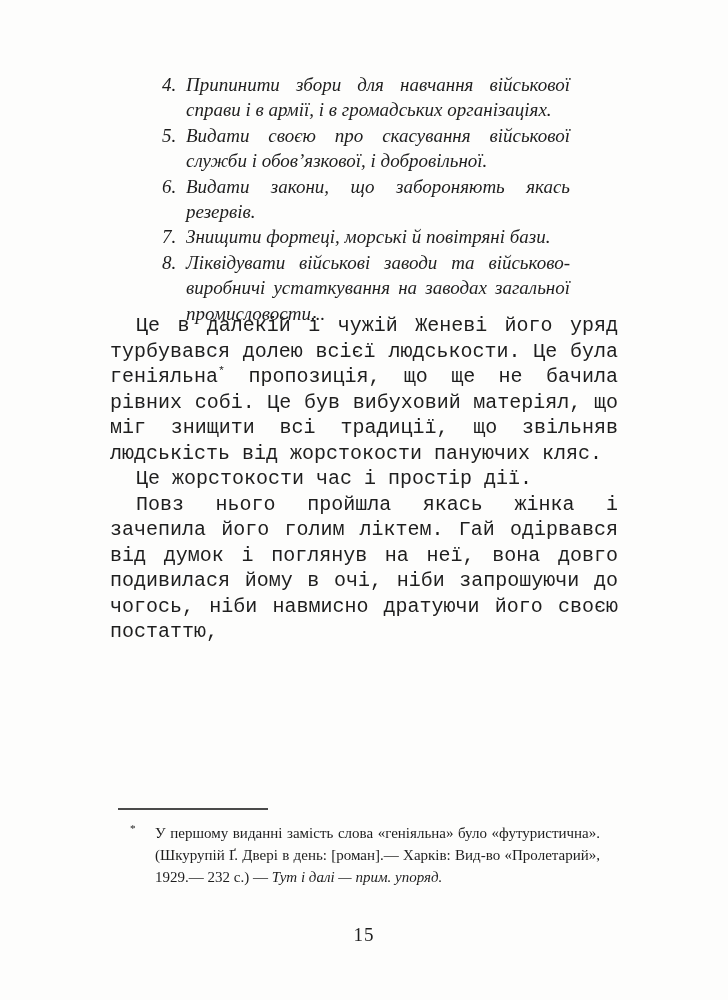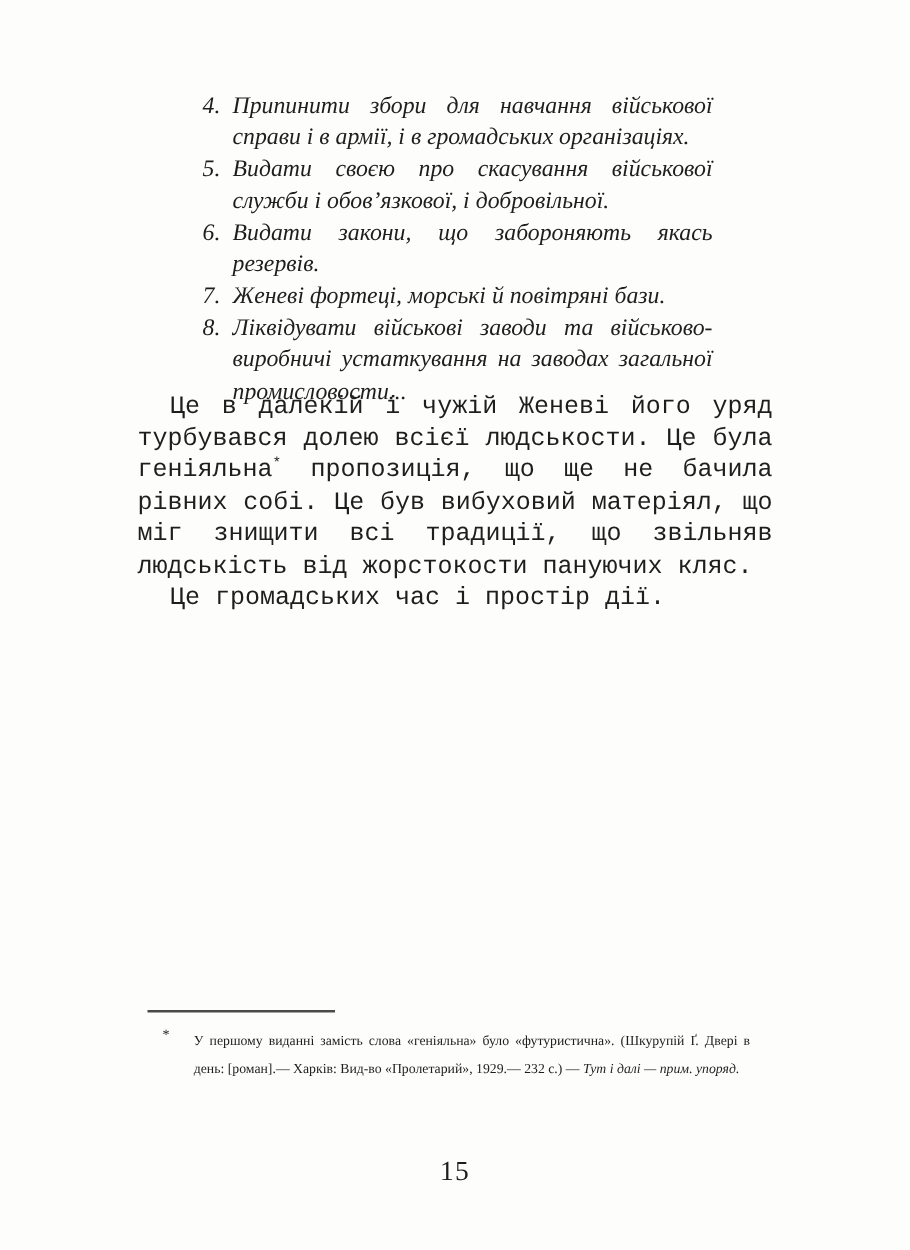--- a/index.html
+++ b/index.html
@@ -86,36 +86,36 @@
     box-sizing: border-box;
     font-size: 15px;
     line-height: 22px;
   }
   .fn-marker sup {
     font-size: 0.75em;
     line-height: 0;
   }
   .fn-text {
     flex: 1;
-    font-size: 11px;
+    font-size: 15px;
     line-height: 22px;
     text-align: justify;
   }
   .fn-text em {
     font-style: italic;
   }
 
   
   .page-num {
     position: absolute;
     top: 924px;
     left: 0;
     width: 100%;
     text-align: center;
-    font-size: 22px;
+    font-size: 19px;
     letter-spacing: 1px;
   }
 </style>
 </head>
 <body>
 
 <div class="page">
 
   <div class="quote-list">
     <div class="quote-item">
@@ -125,31 +125,32 @@
     <div class="quote-item">
       <span class="q-num">5.</span>
       <span class="q-text">Видати своєю про скасування військової служби і обов’язкової, і добровільної.</span>
     </div>
     <div class="quote-item">
       <span class="q-num">6.</span>
       <span class="q-text">Видати закони, що забороняють якась резервів.</span>
     </div>
     <div class="quote-item">
       <span class="q-num">7.</span>
-      <span class="q-text">Женеві фортеці, морські й повітряні бази.</span>
+      <span class="q-text">Знищити фортеці, морські й повітряні бази.</span>
     </div>
     <div class="quote-item">
       <span class="q-num">8.</span>
       <span class="q-text">Ліквідувати військові заводи та військово-виробничі устаткування на заводах загальної промисловости...</span>
     </div>
   </div>
 
   <div class="body-text">
     <p class="indent"><span>Це в далекій і чужій Женеві його уряд турбувався долею всієї людськости. Це була геніяльна</span><sup class="fn-ref">*</sup><span> пропозиція, що ще не бачила рівних собі. Це був вибуховий матеріял, що міг знищити всі традиції, що звільняв людськість від жорстокости пануючих кляс.</span></p>
-    <p class="indent">Це громадських час і простір дії.</p>
+    <p class="indent">Це жорстокости час і простір дії.</p>
+    <p class="indent">Повз нього пройшла якась жінка і зачепила його голим ліктем. Гай одірвався від думок і поглянув на неї, вона довго подивилася йому в очі, ніби запрошуючи до чогось, ніби навмисно дратуючи його своєю постаттю,</p>
   </div>
 
   <div class="footnote-sec">
     <div class="fn-rule"></div>
     <div class="fn-row">
       <span class="fn-marker"><sup>*</sup></span>
       <span class="fn-text"><span>У першому виданні замість слова «геніяльна» було «футуристична». (Шкурупій Ґ. Двері в день: [роман].— Харків: Вид-во «Пролетарий», 1929.— 232 с.) — </span><em>Тут і далі — прим. упоряд.</em></span>
     </div>
   </div>
 

